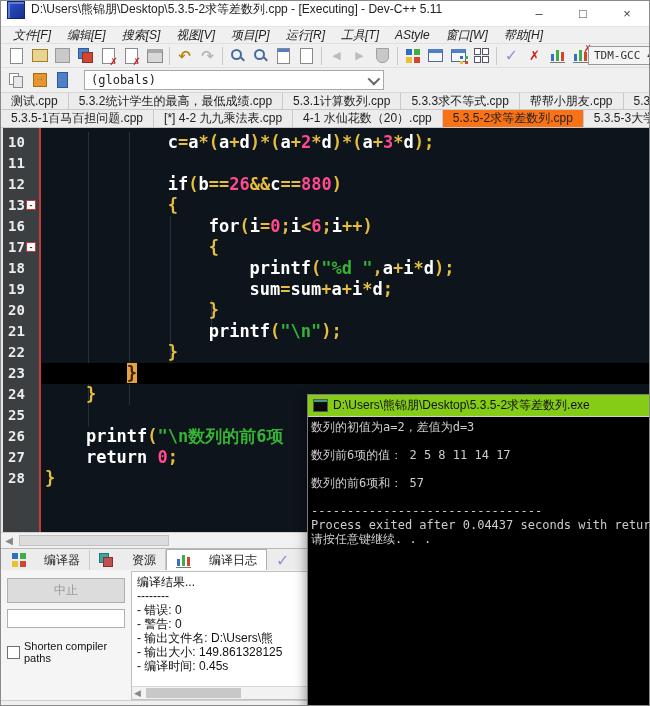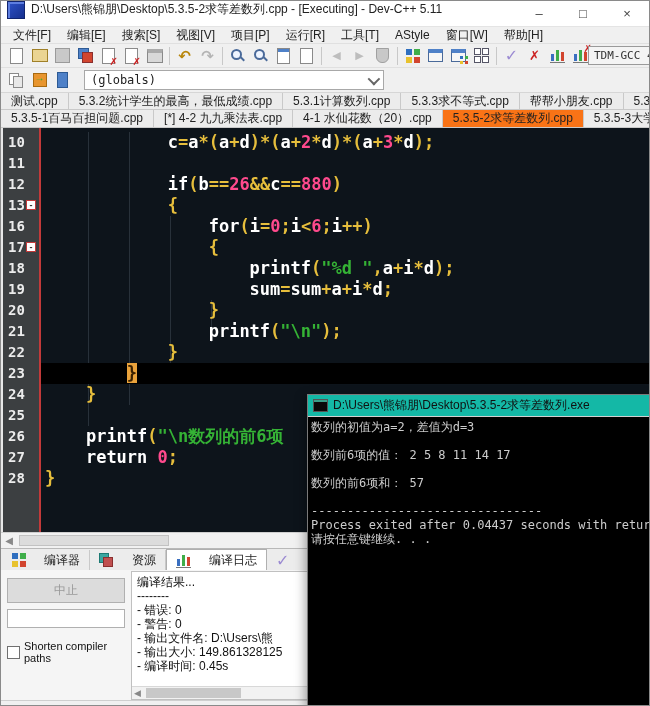--- a/index.html
+++ b/index.html
@@ -9,21 +9,21 @@
   .titlebar{position:absolute;left:0;top:0;width:100%;height:26px;background:#ffffff;display:flex;
     align-items:flex-start;padding-left:6px;box-sizing:border-box;font-size:12px;color:#222;border-bottom:1px solid #e4e4e4;}
   .app-icon{width:16px;height:16px;background:linear-gradient(135deg,#2d52c8,#16308f);border:1px solid #10246e;
     margin-right:6px;flex:none;box-shadow:inset 2px 2px 0 #5d7ee0;}
   .title-text{white-space:nowrap;overflow:hidden;}
   .win-controls{margin-left:auto;display:flex;height:100%;}
   .win-btn{width:44px;height:100%;display:flex;align-items:center;justify-content:center;color:#444;font-size:13px;}
   
   .menubar{position:absolute;left:0;top:26px;width:100%;height:16px;background:#f0f0f0;display:flex;
     align-items:center;font-size:12px;color:#222;padding-left:4px;box-sizing:border-box;}
-  .menu-item{padding:8px 8px;white-space:nowrap;}
+  .menu-item{padding:8px 8px;white-space:nowrap;font-style:italic;}
   
   .toolbar1{position:absolute;left:0;top:42px;width:100%;height:24px;background:#f0f0f0;display:flex;
     align-items:center;padding-left:4px;box-sizing:border-box;border-top:1px solid #e0e0e0;}
   .toolbar2{position:absolute;left:0;top:66px;width:100%;height:26px;background:#f0f0f0;display:flex;
     align-items:center;padding-left:4px;box-sizing:border-box;border-top:1px solid #e0e0e0;border-bottom:1px solid #d6d6d6;}
   .tbtn{width:23px;height:20px;display:flex;align-items:center;justify-content:center;flex:none;}
   .tsep{width:1px;height:18px;background:#c8c8c8;margin:0 3px;flex:none;}
   .g-undo{color:#b8860b;font-size:15px;font-weight:bold;}
   .g-redo{color:#b4b4b4;font-size:15px;font-weight:bold;}
   .g-back,.g-fwd{color:#bdbdbd;font-size:11px;}
@@ -123,21 +123,21 @@
   .chk{width:11px;height:11px;background:#fff;border:1px solid #707070;flex:none;}
   .blog{flex:1;background:#ffffff;border:1px solid #c0c0c0;margin-top:1px;position:relative;padding:3px 5px;box-sizing:border-box;
     font-size:12px;line-height:14px;color:#111;overflow:hidden;}
   .blog-scroll{position:absolute;left:0;bottom:0;width:100%;height:13px;background:#f2f2f2;border-top:1px solid #d8d8d8;box-sizing:border-box;}
   .blog-arrow{position:absolute;left:2px;top:1px;color:#888;font-size:9px;line-height:10px;}
   .blog-thumb{position:absolute;left:14px;top:1px;width:95px;height:10px;background:#c8c8c8;}
   .statusbar{position:absolute;left:0;top:699px;width:100%;height:7px;background:#f0f0f0;border-top:1px solid #cfcfcf;box-sizing:border-box;}
   
   .console{position:absolute;left:306px;top:393px;width:344px;height:313px;background:#000;border:1px solid #7a7a7a;
     box-sizing:border-box;z-index:20;box-shadow:-2px 3px 10px rgba(0,0,0,0.35);}
-  .ctitle{height:21px;background:#14b8a6;display:flex;align-items:center;gap:5px;padding-left:5px;font-size:12px;color:#111;
+  .ctitle{height:21px;background:#84cc16;display:flex;align-items:center;gap:5px;padding-left:5px;font-size:12px;color:#111;
     border-bottom:1px solid #d0d0d0;white-space:nowrap;overflow:hidden;}
   .cicon{width:13px;height:11px;background:#0a0a0a;border:1px solid #555;box-shadow:inset 0 2px 0 #3aa08a;flex:none;}
   .cbody{padding:3px 3px;font-family:"DejaVu Sans Mono",monospace;font-size:12px;line-height:14px;color:#cccccc;
     white-space:pre;overflow:hidden;}
 </style>
 </head>
 <body>
 
 <div class="screen">
 

